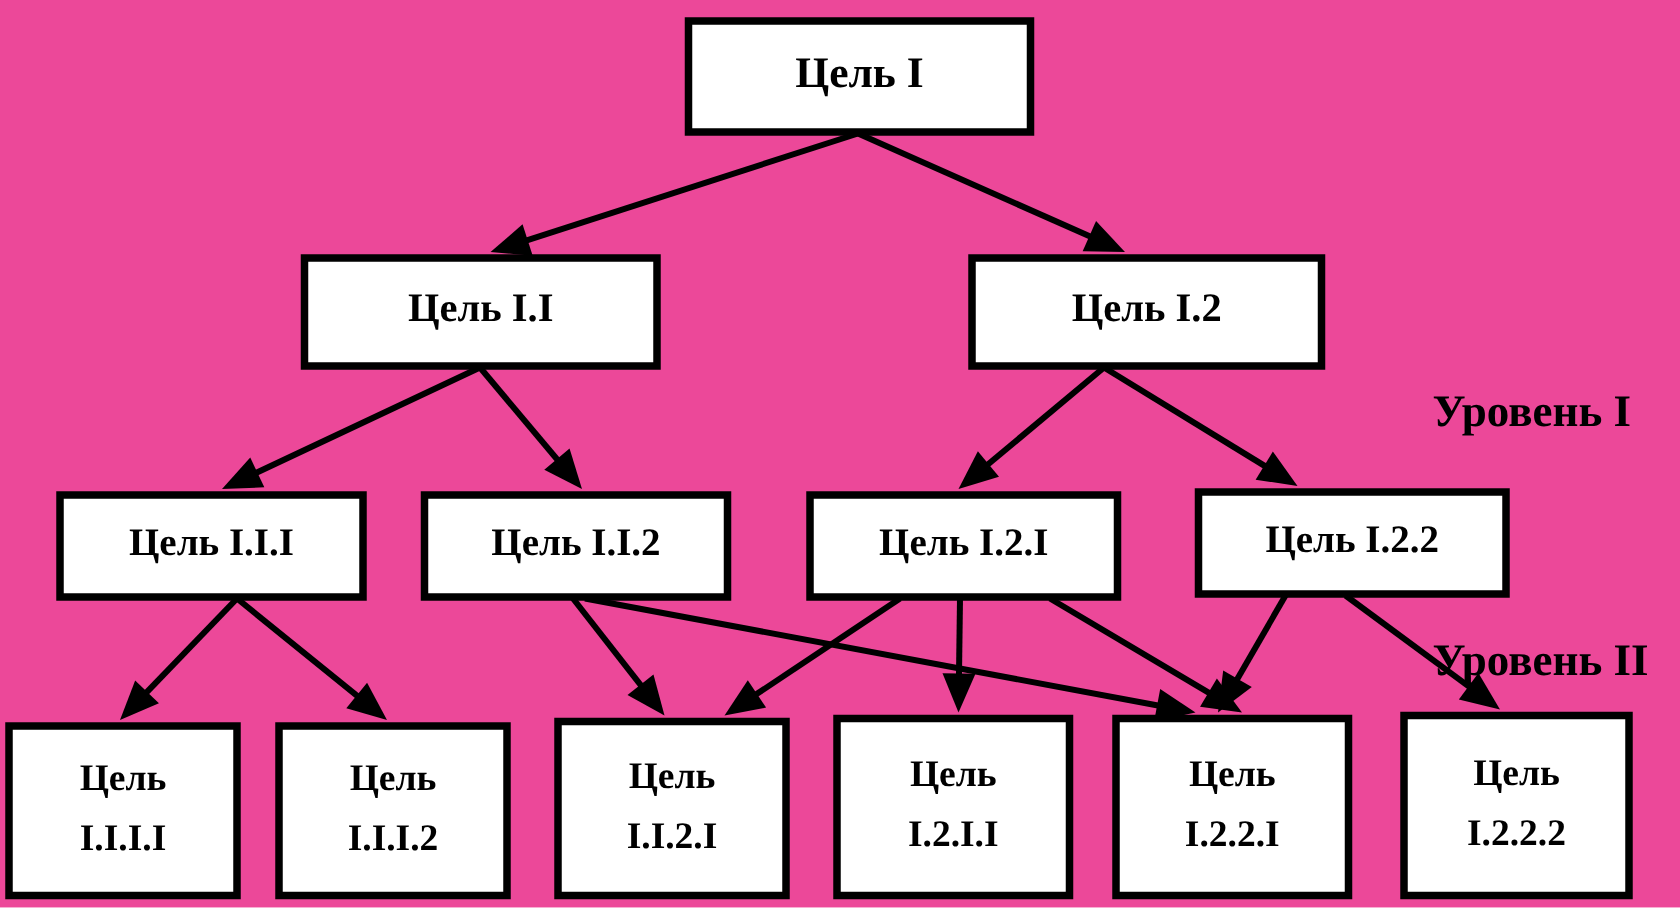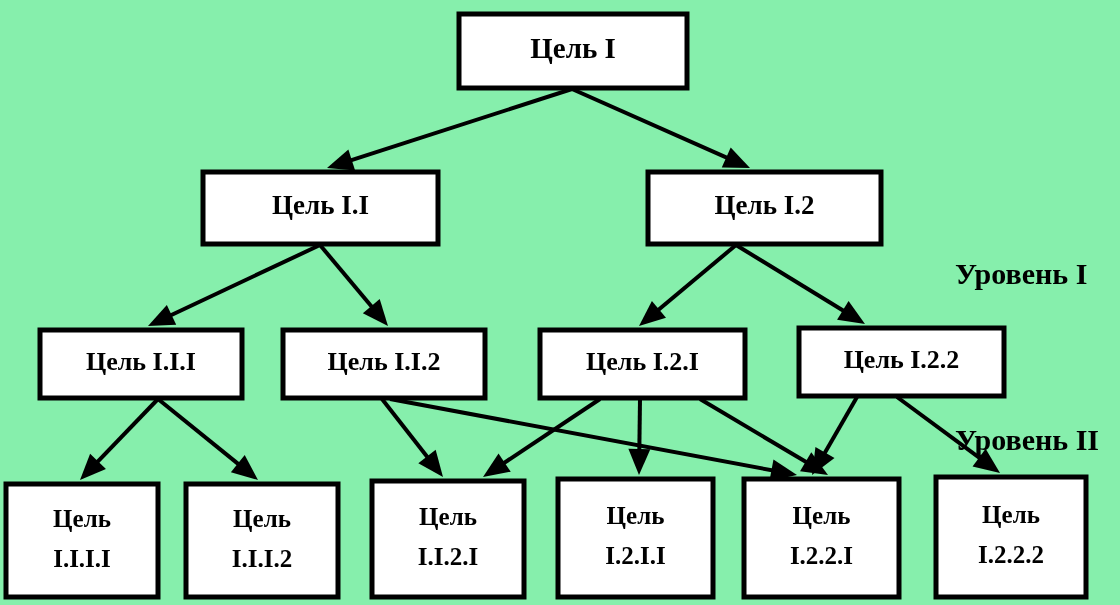--- a/index.html
+++ b/index.html
@@ -4,21 +4,21 @@
 <style>
   html, body {
     margin: 0;
     padding: 0;
     background: #ffffff;
   }
   #page {
     position: relative;
     width: 1120px;
     height: 605px;
-    background: #86efac;
+    background: #ec4899;
     overflow: hidden;
     font-family: "Liberation Serif", "DejaVu Serif", serif;
   }
   #diagram-svg {
     position: absolute;
     left: 0;
     top: 0;
     width: 1120px;
     height: 605px;
   }

